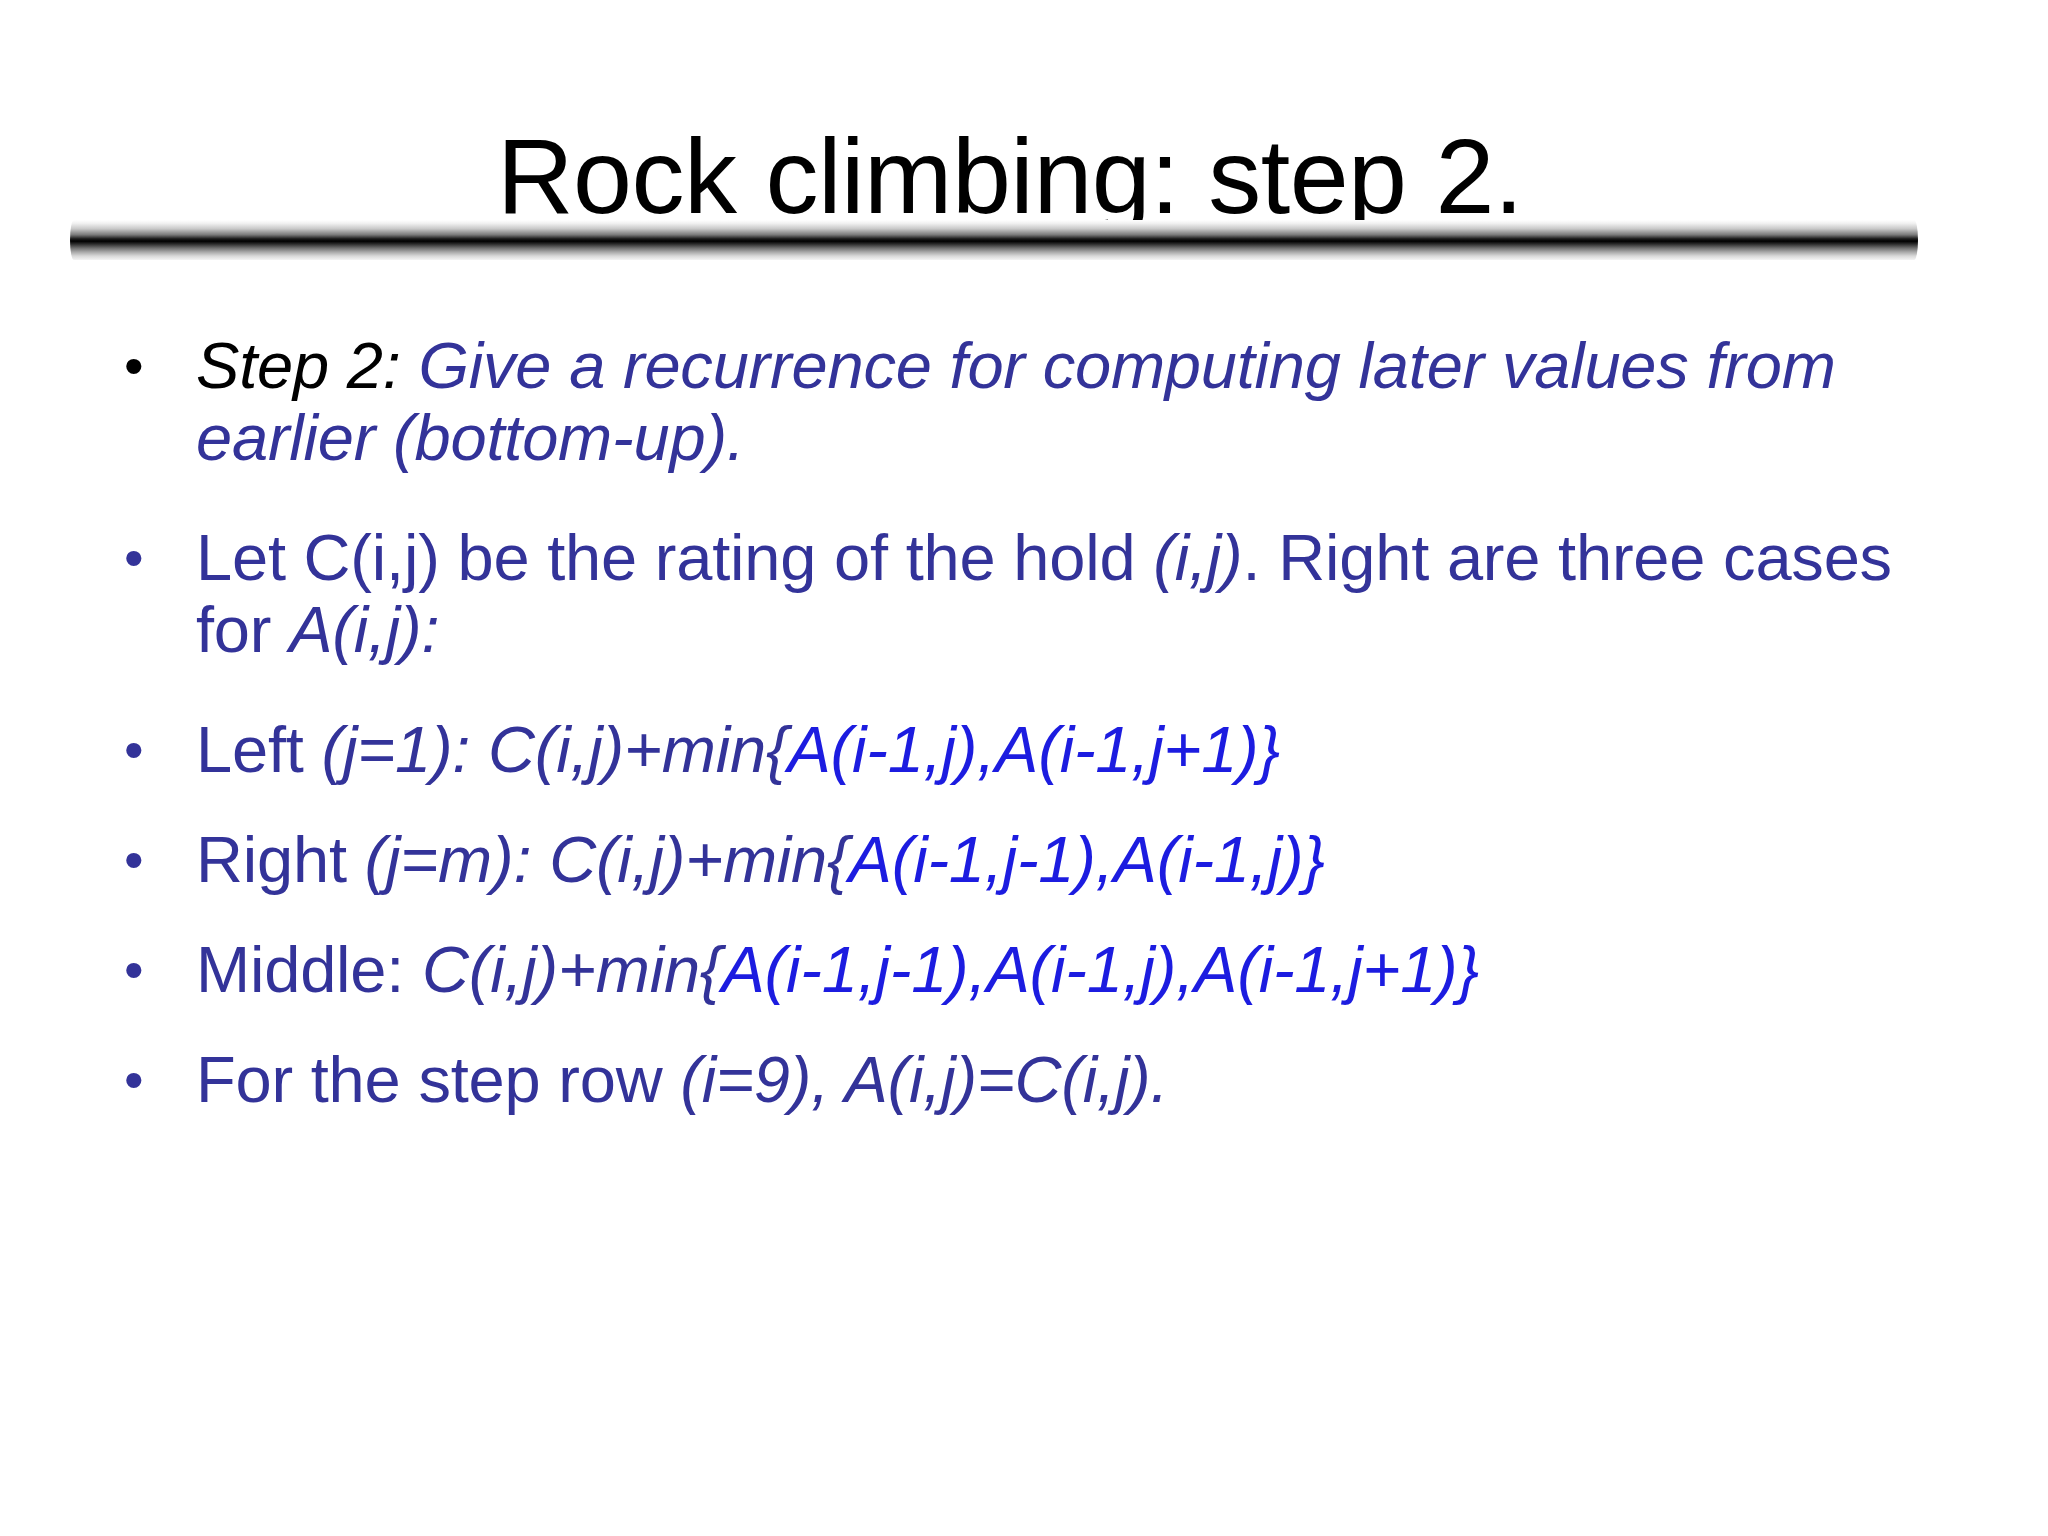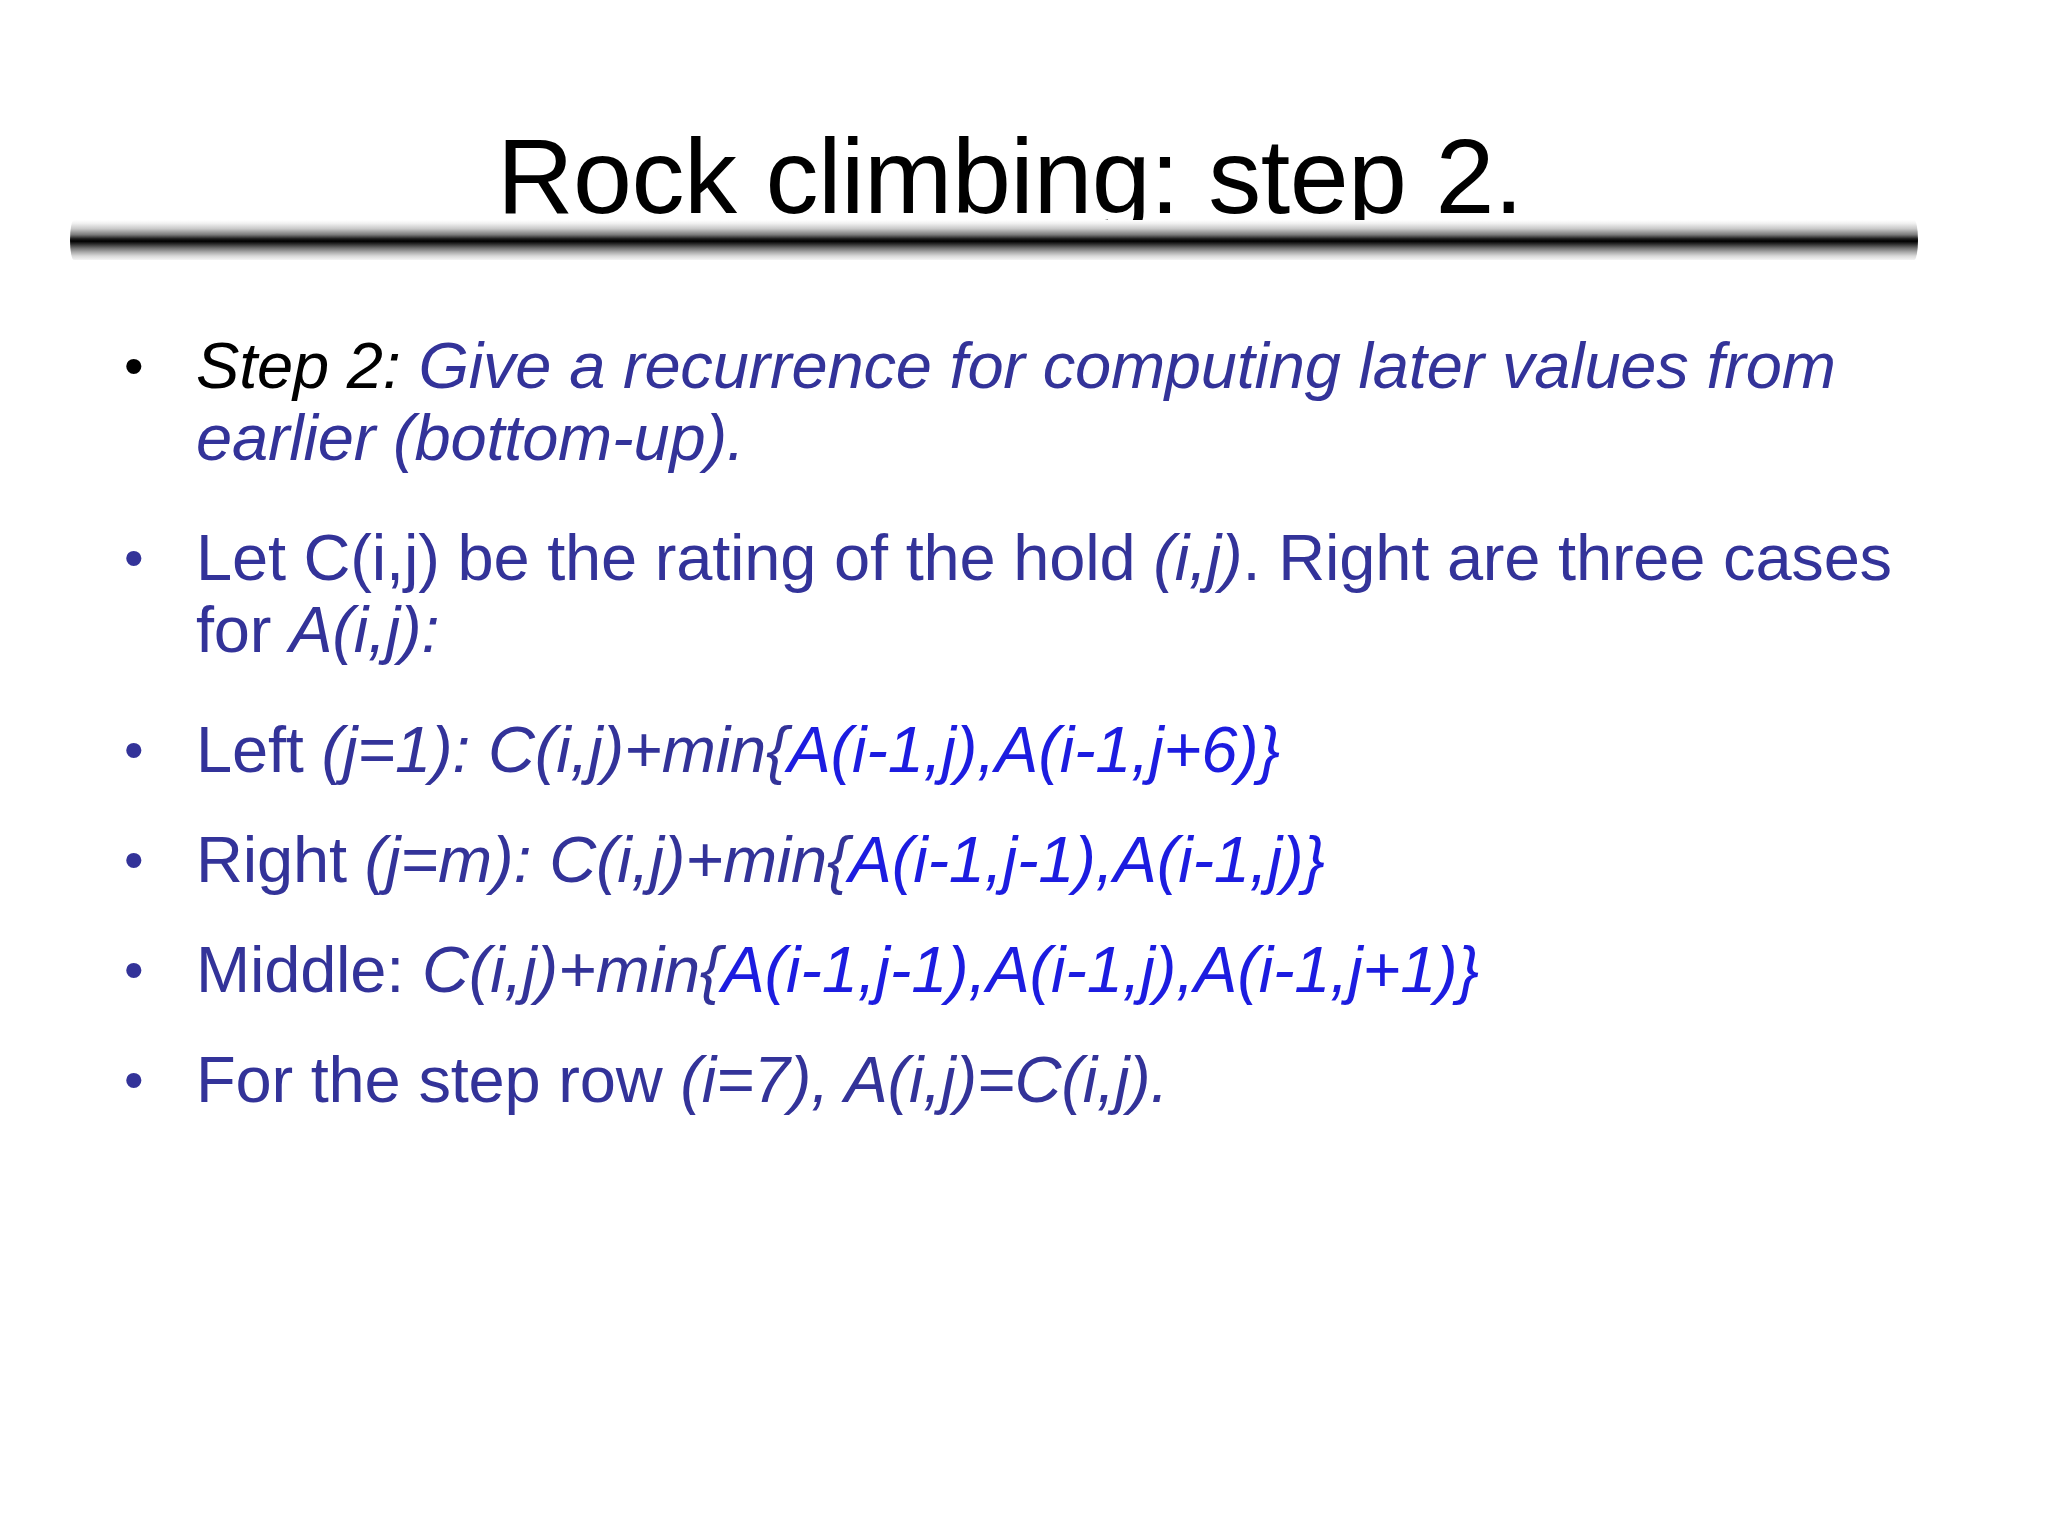--- a/index.html
+++ b/index.html
@@ -134,29 +134,29 @@
   <div class="bullet-row gap-lg">
         <span class="bullet-marker black">•</span>
         <span class="bullet-text"><span class="run-black-i">Step 2:</span><span class="run-indigo-i"> Give a recurrence for computing later values from earlier (bottom-up).</span></span>
       </div>
       <div class="bullet-row gap-lg">
         <span class="bullet-marker">•</span>
         <span class="bullet-text"><span class="run-indigo">Let C(i,j) be the rating of the hold </span><span class="run-indigo-i">(i,j)</span><span class="run-indigo">. Right are three cases for </span><span class="run-indigo-i">A(i,j):</span></span>
       </div>
       <div class="bullet-row">
         <span class="bullet-marker">•</span>
-        <span class="bullet-text"><span class="run-indigo">Left </span><span class="run-indigo-i">(j=1): C(i,j)+min{</span><span class="run-blue-i">A(i-1,j),A(i-1,j+6)}</span></span>
+        <span class="bullet-text"><span class="run-indigo">Left </span><span class="run-indigo-i">(j=1): C(i,j)+min{</span><span class="run-blue-i">A(i-1,j),A(i-1,j+1)}</span></span>
       </div>
       <div class="bullet-row">
         <span class="bullet-marker">•</span>
         <span class="bullet-text"><span class="run-indigo">Right </span><span class="run-indigo-i">(j=m): C(i,j)+min{</span><span class="run-blue-i">A(i-1,j-1),A(i-1,j)}</span></span>
       </div>
       <div class="bullet-row">
         <span class="bullet-marker">•</span>
         <span class="bullet-text"><span class="run-indigo">Middle: </span><span class="run-indigo-i">C(i,j)+min{</span><span class="run-blue-i">A(i-1,j-1),A(i-1,j),A(i-1,j+1)}</span></span>
       </div>
       <div class="bullet-row">
         <span class="bullet-marker">•</span>
-        <span class="bullet-text"><span class="run-indigo">For the step row </span><span class="run-indigo-i">(i=7), A(i,j)=C(i,j).</span></span>
+        <span class="bullet-text"><span class="run-indigo">For the step row </span><span class="run-indigo-i">(i=9), A(i,j)=C(i,j).</span></span>
       </div>
     </div>
 
 </div>
 
 </body></html>

